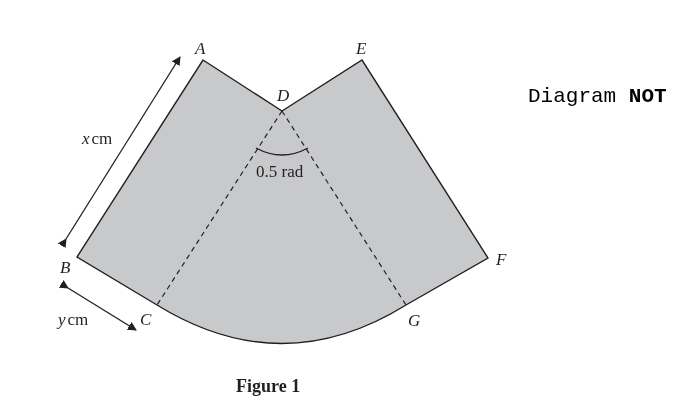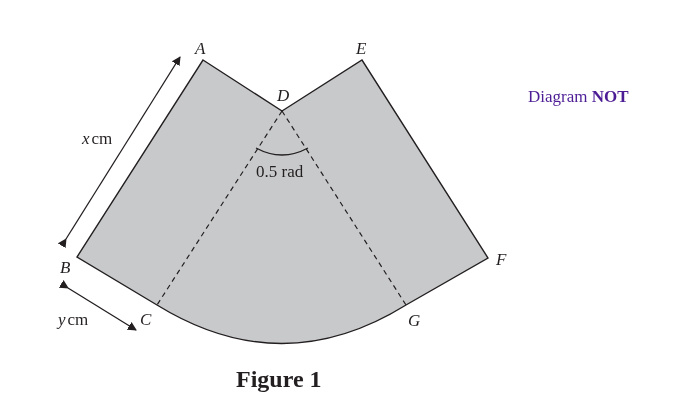--- a/index.html
+++ b/index.html
@@ -36,34 +36,34 @@
     }
     .angle-label {
       font-family: "Liberation Serif", serif;
       font-size: 17px;
       fill: #231f20;
     }
     .note {
       position: absolute;
       left: 528px;
       top: 86px;
-      font-family: Liberation Serif, serif;
-      font-size: 17px;
+      font-family: Liberation Mono, monospace;
+      font-size: 21px;
       line-height: 22px;
-      color: #4c1d95;
+      color: #000000;
     }
     .note b {
       font-weight: bold;
     }
     .caption {
       position: absolute;
       left: 236px;
-      top: 366px;
+      top: 376px;
       font-family: "Liberation Serif", serif;
-      font-size: 24px;
+      font-size: 18px;
       font-weight: bold;
       color: #231f20;
     }
   </style>
 </head>
 <body>
 
 <svg id="figure-svg" width="685" height="407" viewBox="0 0 685 407">
   <defs>
     <marker id="arrowhead" markerWidth="10" markerHeight="10" refX="8" refY="5" orient="auto" markerUnits="userSpaceOnUse">

